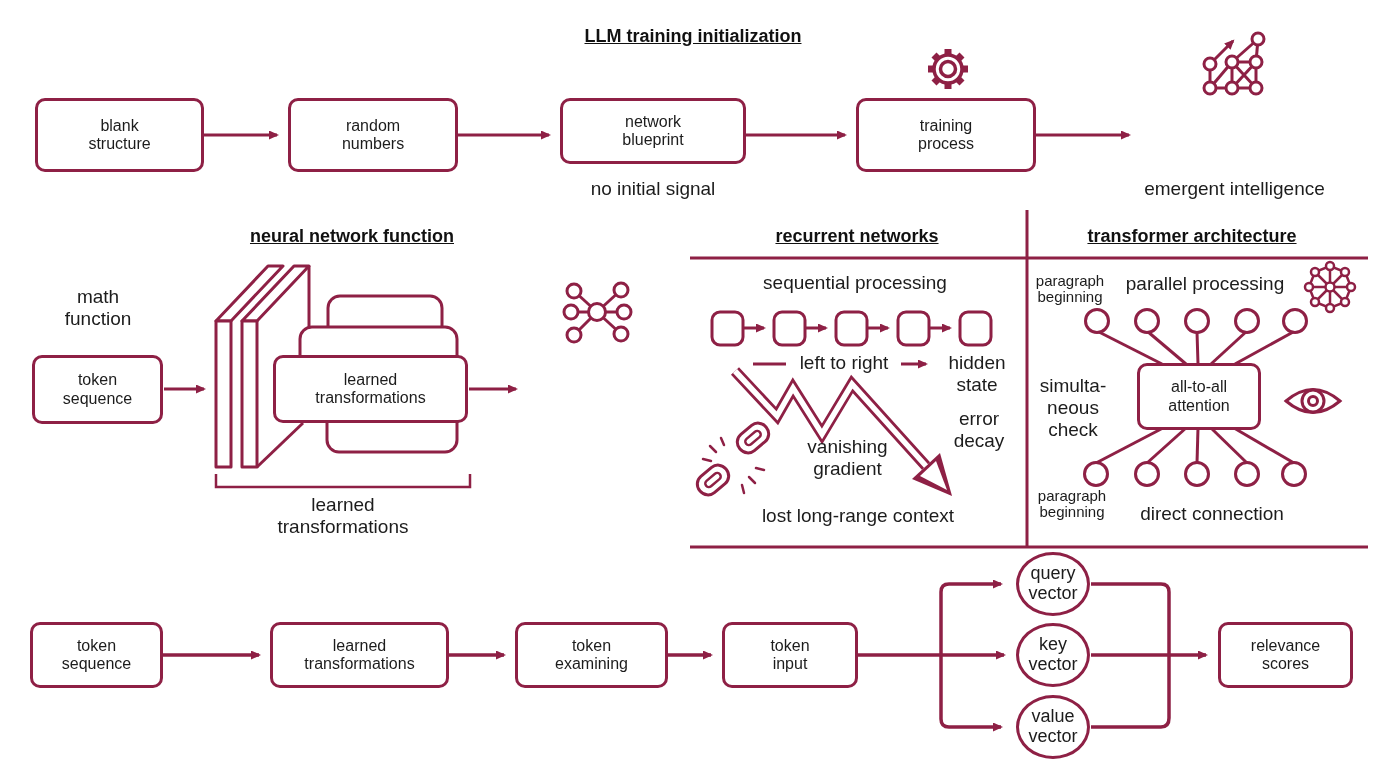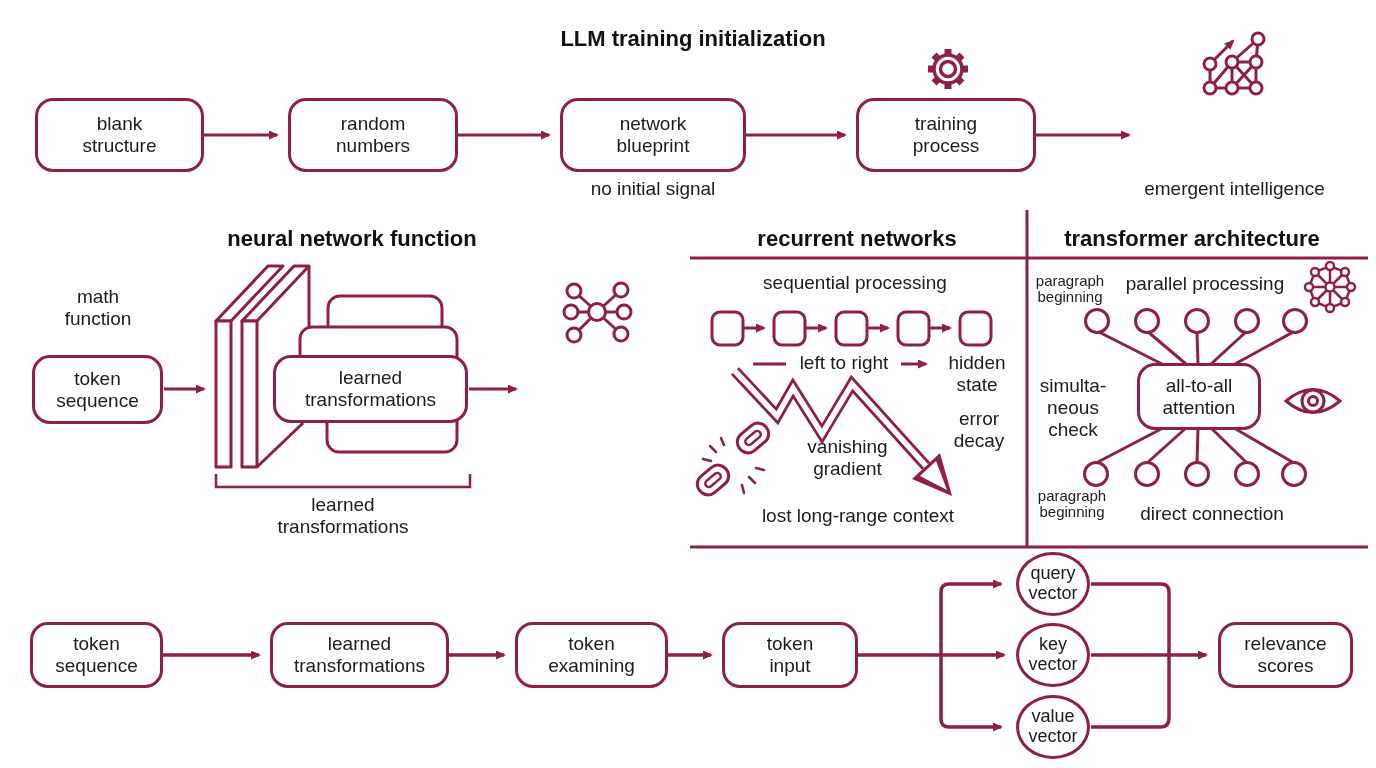--- a/index.html
+++ b/index.html
@@ -1,28 +1,28 @@
 <!DOCTYPE html>
 <html><head>
 <meta charset="utf-8">
 <style>
   html,body{margin:0;padding:0;background:#fff;}
   #stage{position:relative;width:1376px;height:768px;background:#fff;overflow:hidden;
          font-family:"Liberation Sans","DejaVu Sans",sans-serif;color:#1c1c1c;}
   #gfx{position:absolute;left:0;top:0;}
   .box{position:absolute;box-sizing:border-box;background:#fff;border:3px solid #8E2045;
-       border-radius:18px;display:flex;align-items:center;justify-content:center;
-       text-align:center;font-size:19px;line-height:1.15;white-space:pre-line;}
+       border-radius:10px;display:flex;align-items:center;justify-content:center;
+       text-align:center;font-size:16px;line-height:1.15;white-space:pre-line;}
   .vec{position:absolute;box-sizing:border-box;background:#fff;border:3px solid #8E2045;
        border-radius:50%;display:flex;align-items:center;justify-content:center;
        text-align:center;font-size:18px;line-height:1.1;white-space:pre-line;}
   .lbl{position:absolute;box-sizing:border-box;font-size:19px;line-height:1.16;
        text-align:center;white-space:pre-line;}
-  .ttl{position:absolute;box-sizing:border-box;font-weight:700;font-size:22px;color:#111;
-       text-align:center;white-space:pre-line;}
+  .ttl{position:absolute;box-sizing:border-box;font-weight:700;font-size:18px;color:#111;
+       text-align:center;white-space:pre-line;text-decoration:underline;}
   .sm{font-size:15px;line-height:1.06;}
 </style>
 </head>
 <body>
 
 <div id="stage">
 
 <svg id="gfx" width="1376" height="768" viewBox="0 0 1376 768">
   <defs>
     <marker id="ah" markerWidth="11" markerHeight="10" refX="8" refY="4.5" orient="auto" markerUnits="userSpaceOnUse">
@@ -230,21 +230,21 @@
     <line x1="1169" y1="655" x2="1206" y2="655" marker-end="url(#ah)"></line>
   </g>
 </svg>
 
 <div class="ttl" style="left:518px;top:26px;width:350px;">LLM training initialization</div>
 
 <div class="box" style="left:35px;top:98px;width:169px;height:74px;">blank
 structure</div>
 <div class="box" style="left:288px;top:98px;width:170px;height:74px;">random
 numbers</div>
-<div class="box" style="left:560px;top:98px;width:186px;height:74px;">network
+<div class="box" style="left:560px;top:98px;width:186px;height:66px;">network
 blueprint</div>
 <div class="box" style="left:856px;top:98px;width:180px;height:74px;">training
 process</div>
 
 <div class="lbl" style="left:558px;top:178px;width:190px;">no initial signal</div>
 <div class="lbl" style="left:1122px;top:178px;width:225px;">emergent intelligence</div>
 
 <div class="ttl" style="left:202px;top:226px;width:300px;">neural network function</div>
 <div class="lbl" style="left:42px;top:286px;width:112px;">math
 function</div>

